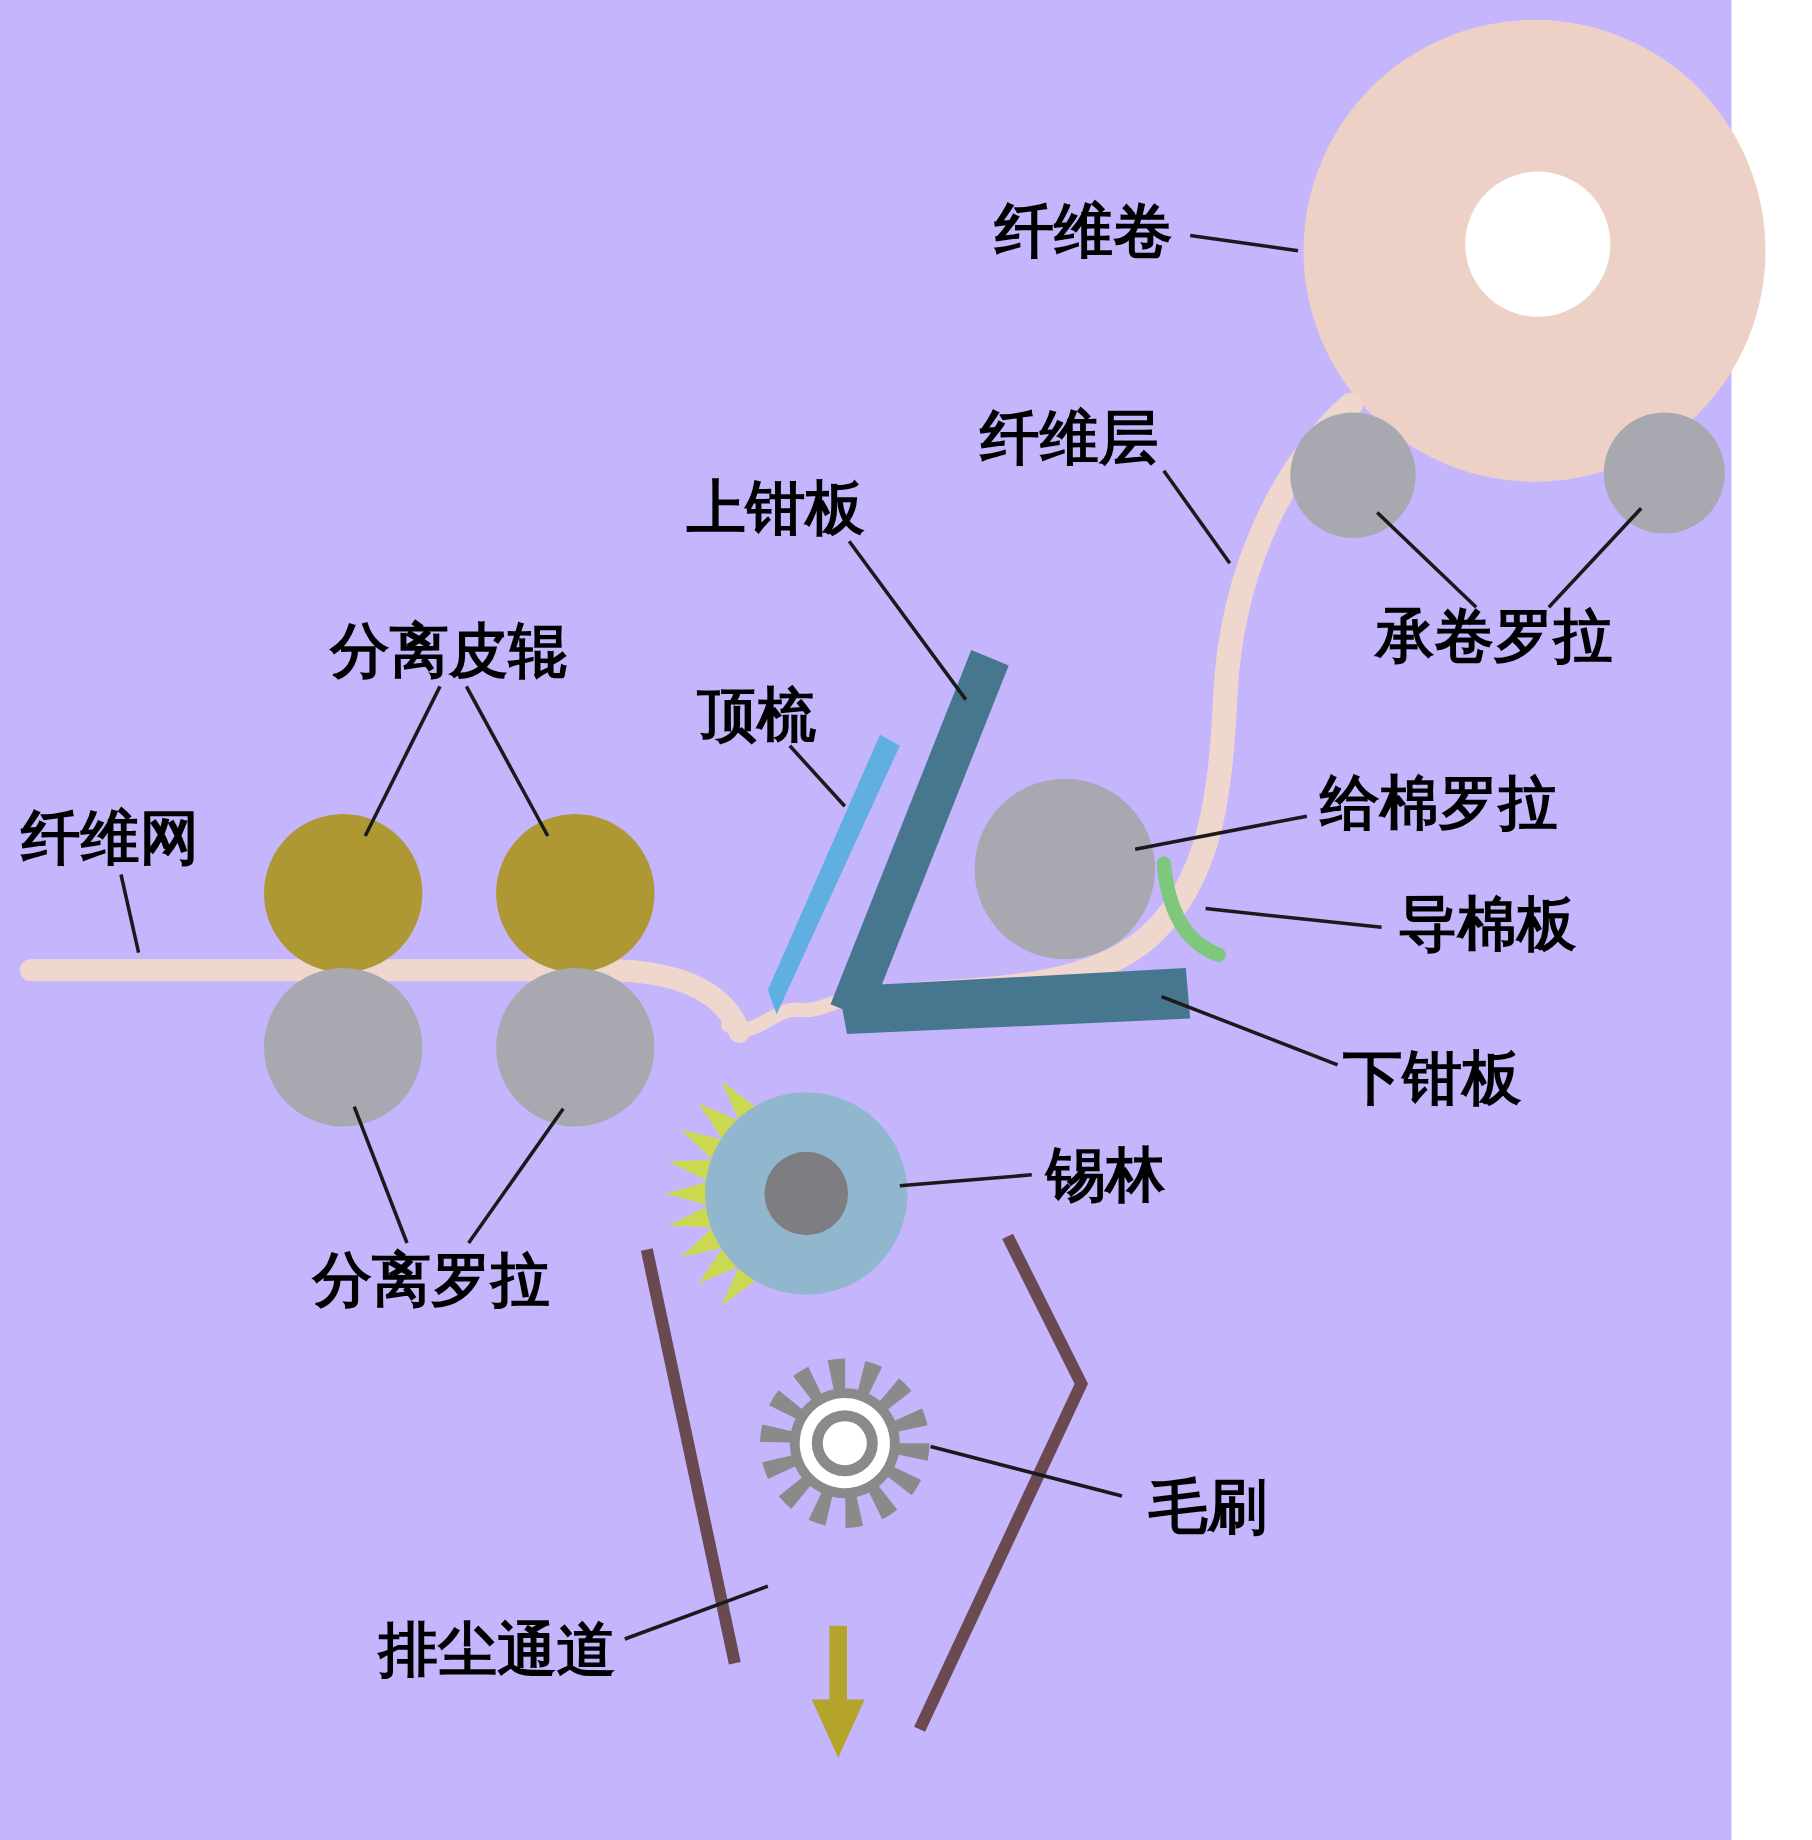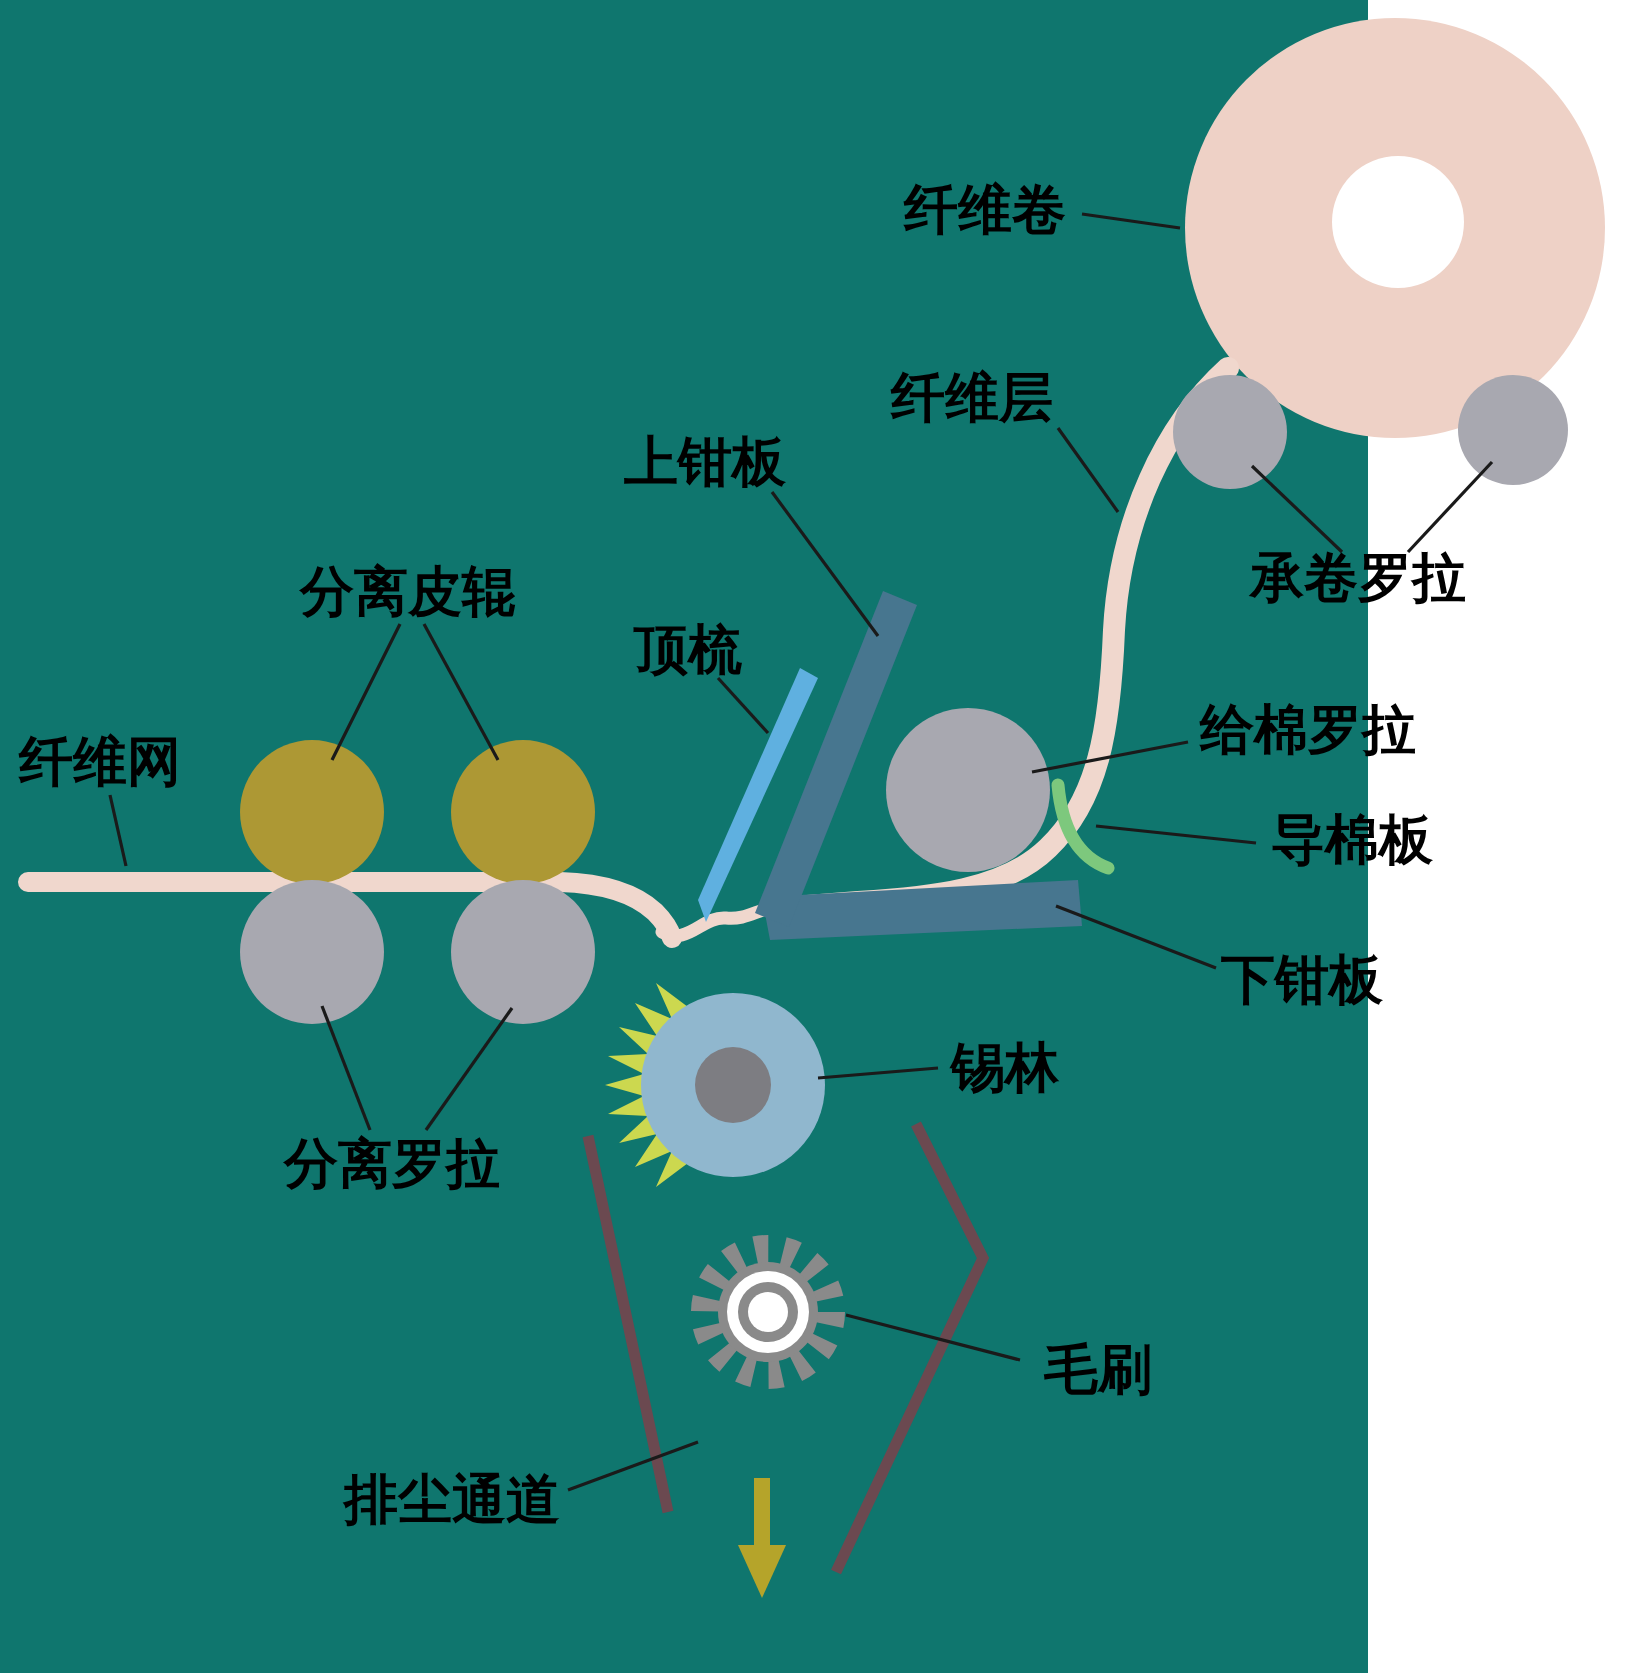--- a/index.html
+++ b/index.html
@@ -1,20 +1,20 @@
 <!DOCTYPE html>
 <html style="--pink: #eed1c6; --pink_strip: #f0d7cd; --gray_roller: #a8a8b0; --olive: #ad9834; --steel_blue: #47768f; --light_blue: #5fb0e0; --green: #7dc87d; --cylinder_blue: #90b7ce; --dark_gray: #7d7d82; --comb_yellow: #ccd84f; --brush_gray: #8a8a8a; --channel_maroon: #6b4950; --arrow_yellow: #b5a42a; --line_black: #1a1a1a; --text_black: #000000;"><head>
 <meta charset="utf-8">
 <style>
   html, body { margin: 0; padding: 0; background: #ffffff; }
   .canvas {
     position: relative;
-    width: 1368px;
+    width: 1574px;
     height: 1673px;
-    background: #0f766e;
+    background: #c4b5fd;
     font-family: "DejaVu Sans", sans-serif;
   }
   svg { display: block; }
 
   .fill-pink        { fill: var(--pink); }
   .fill-gray        { fill: var(--gray_roller); }
   .fill-olive       { fill: var(--olive); }
   .fill-steel       { fill: var(--steel_blue); }
   .fill-lightblue   { fill: var(--light_blue); }
   .fill-cylinder    { fill: var(--cylinder_blue); }

